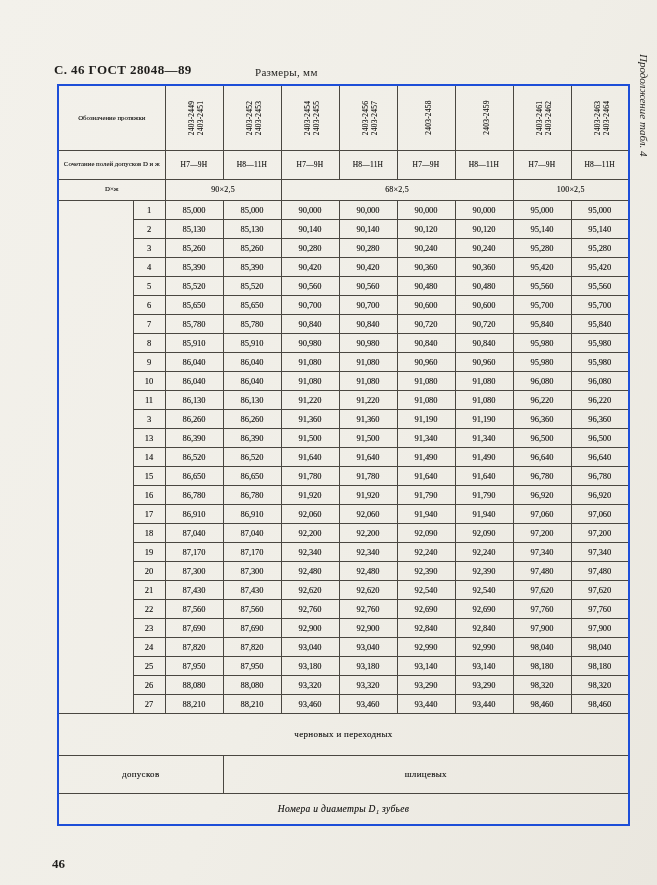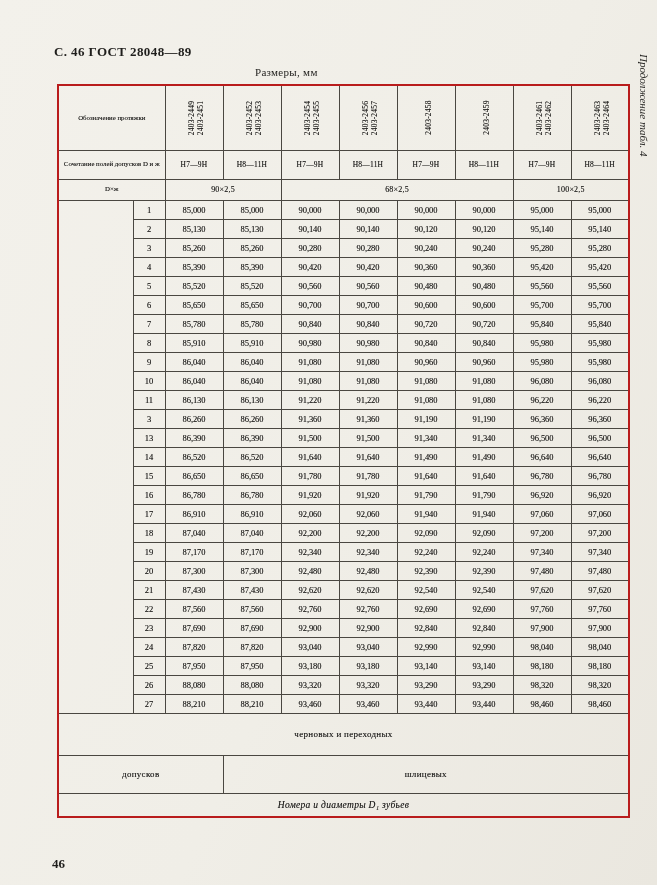--- a/index.html
+++ b/index.html
@@ -2,31 +2,31 @@
 <html><head>
 <meta charset="utf-8">
 <style>
   html,body{margin:0;padding:0;}
   body{
     width:657px;height:885px;position:relative;overflow:hidden;
     background:linear-gradient(115deg,#f3f1eb 0%,#f0eee7 55%,#eae7df 100%);
     font-family:"Liberation Serif",serif;color:#1f1e1c;
   }
   .sheet{position:absolute;inset:0;}
-  .page-header{position:absolute;left:54px;top:44px;font-weight:bold;font-size:13px;letter-spacing:.4px;}
+  .page-header{position:absolute;left:54px;top:62px;font-weight:bold;font-size:13px;letter-spacing:.4px;}
   .units{position:absolute;left:212px;top:66px;font-size:11px;letter-spacing:.3px;margin-left:43px;}
   .side-note{position:absolute;left:650px;top:54px;transform-origin:0 0;transform:rotate(90deg);
     font-style:italic;font-size:11px;white-space:nowrap;}
   .page-num{position:absolute;left:52px;top:836px;font-weight:bold;font-size:13px;margin-top:20px;}
   table{position:absolute;left:57px;top:84px;width:573px;border-collapse:collapse;table-layout:fixed;
-    border:2px solid #b91c1c;}
+    border:2px solid #1d4ed8;}
   td{border:1px solid #4a4741;padding:0;text-align:center;vertical-align:middle;
      text-shadow:0 0 .4px rgba(30,30,30,.55);overflow:hidden;}
   tr.h1{height:65px;} tr.h2{height:29px;} tr.h3{height:21px;}
-  tr.br{height:19px;} tr.fa{height:42px;} tr.fb{height:38px;} tr.fc{height:24px;padding-left:18px;}
+  tr.br{height:19px;} tr.fa{height:42px;} tr.fb{height:38px;} tr.fc{height:32px;padding-left:18px;}
   .stub-txt{font-size:6.8px;line-height:1.18;padding:1px 2px;}
   .rot{width:60px;margin:0 auto;transform:rotate(-90deg);}
   .rot div{font-size:7.5px;line-height:9px;white-space:nowrap;letter-spacing:.2px;}
   td.tol{font-size:7.5px;letter-spacing:.2px;}
   td.size{font-size:8px;letter-spacing:.2px;}
   td.num{font-size:8.5px;}
   td.val{font-size:8.5px;letter-spacing:-.1px;}
   td.ffull{font-size:9px;letter-spacing:.3px;}
   td.fhalf{font-size:9px;letter-spacing:.3px;}
   td.fital{font-size:9.5px;font-style:italic;letter-spacing:.3px;}

